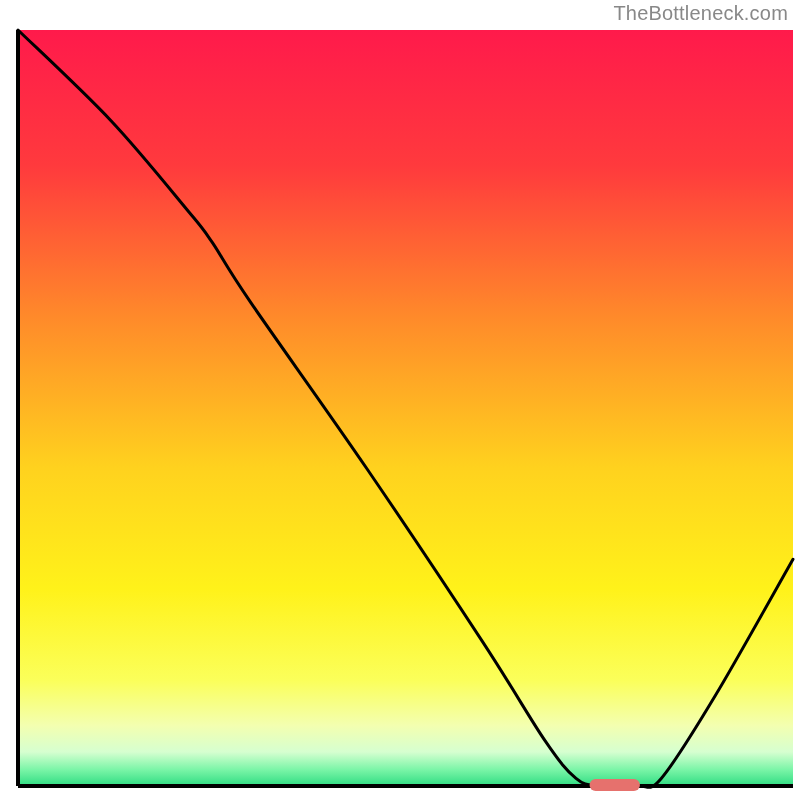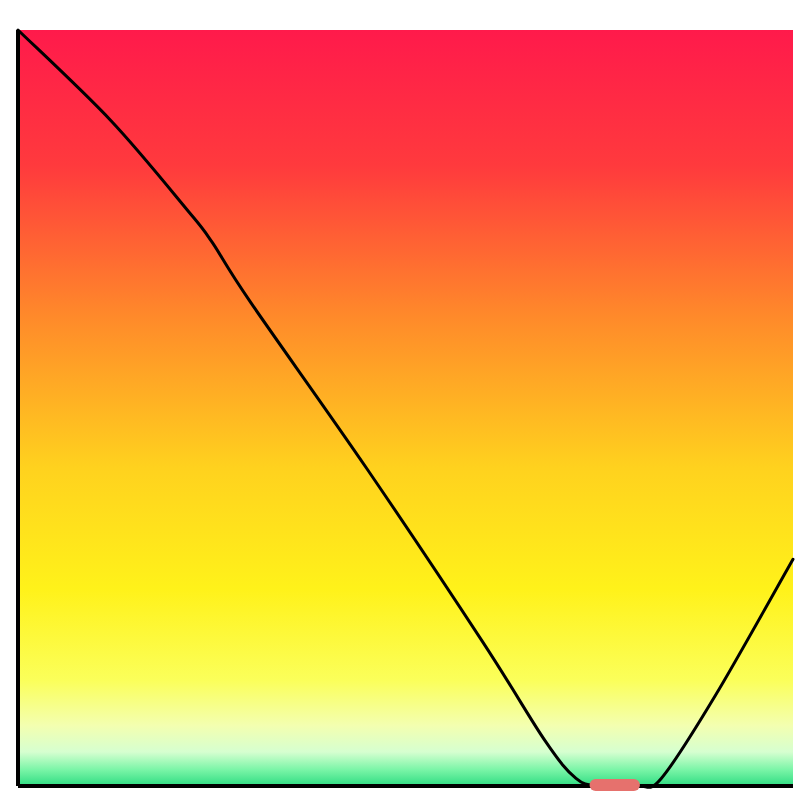--- a/index.html
+++ b/index.html
@@ -3,20 +3,21 @@
 <meta charset="utf-8">
 <style>
   html,body{margin:0;padding:0;width:800px;height:800px;background:#fff;overflow:hidden}
   .wrap{position:relative;width:800px;height:800px}
   .watermark{position:absolute;top:2px;right:12px;font:20px Arial,Helvetica,sans-serif;color:#888;letter-spacing:.2px}
   svg{display:block}
 </style>
 </head>
 <body>
 <div class="wrap">
+  <div class="watermark">TheBottleneck.com</div>
   <svg id="chart-svg" width="800" height="800" viewBox="0 0 800 800">
       <defs>
         <linearGradient id="bg" x1="0" y1="0" x2="0" y2="1">
           <stop offset="0%" stop-color="#ff1a4b"></stop>
           <stop offset="18%" stop-color="#ff3a3d"></stop>
           <stop offset="38%" stop-color="#ff8a2a"></stop>
           <stop offset="57.99999999999999%" stop-color="#ffd21e"></stop>
           <stop offset="74%" stop-color="#fff21a"></stop>
           <stop offset="86%" stop-color="#fbff5a"></stop>
           <stop offset="92%" stop-color="#f3ffb0"></stop>

